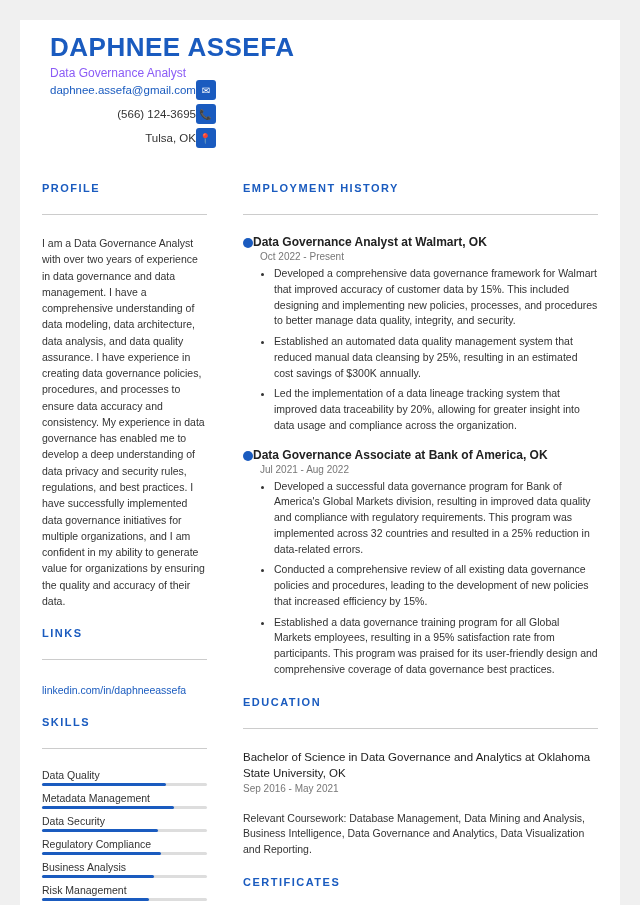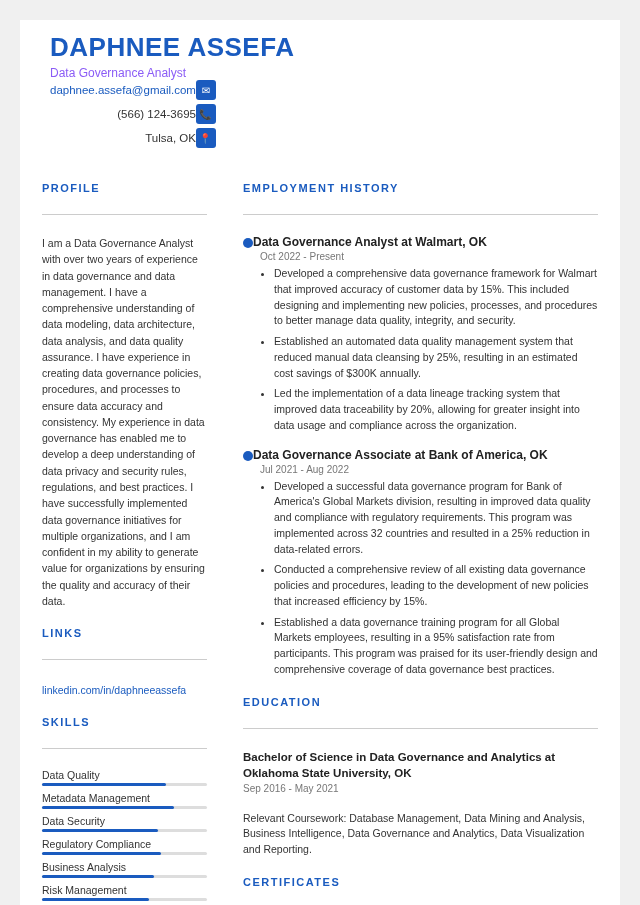--- a/index.html
+++ b/index.html
@@ -173,21 +173,21 @@
     }
     .job-bullets li {
       font-size: 10.5px;
       color: #333;
       line-height: 1.5;
       margin-bottom: 5px;
     }
     
     .edu-degree {
       font-size: 11.5px;
-      font-weight: 700;
+      font-weight: 400;
       color: #222;
       line-height: 1.4;
     }
     .edu-dates {
       font-size: 10px;
       color: #777;
       margin: 2px 0 17px 0;
     }
     .edu-coursework {
       font-size: 10.5px;

